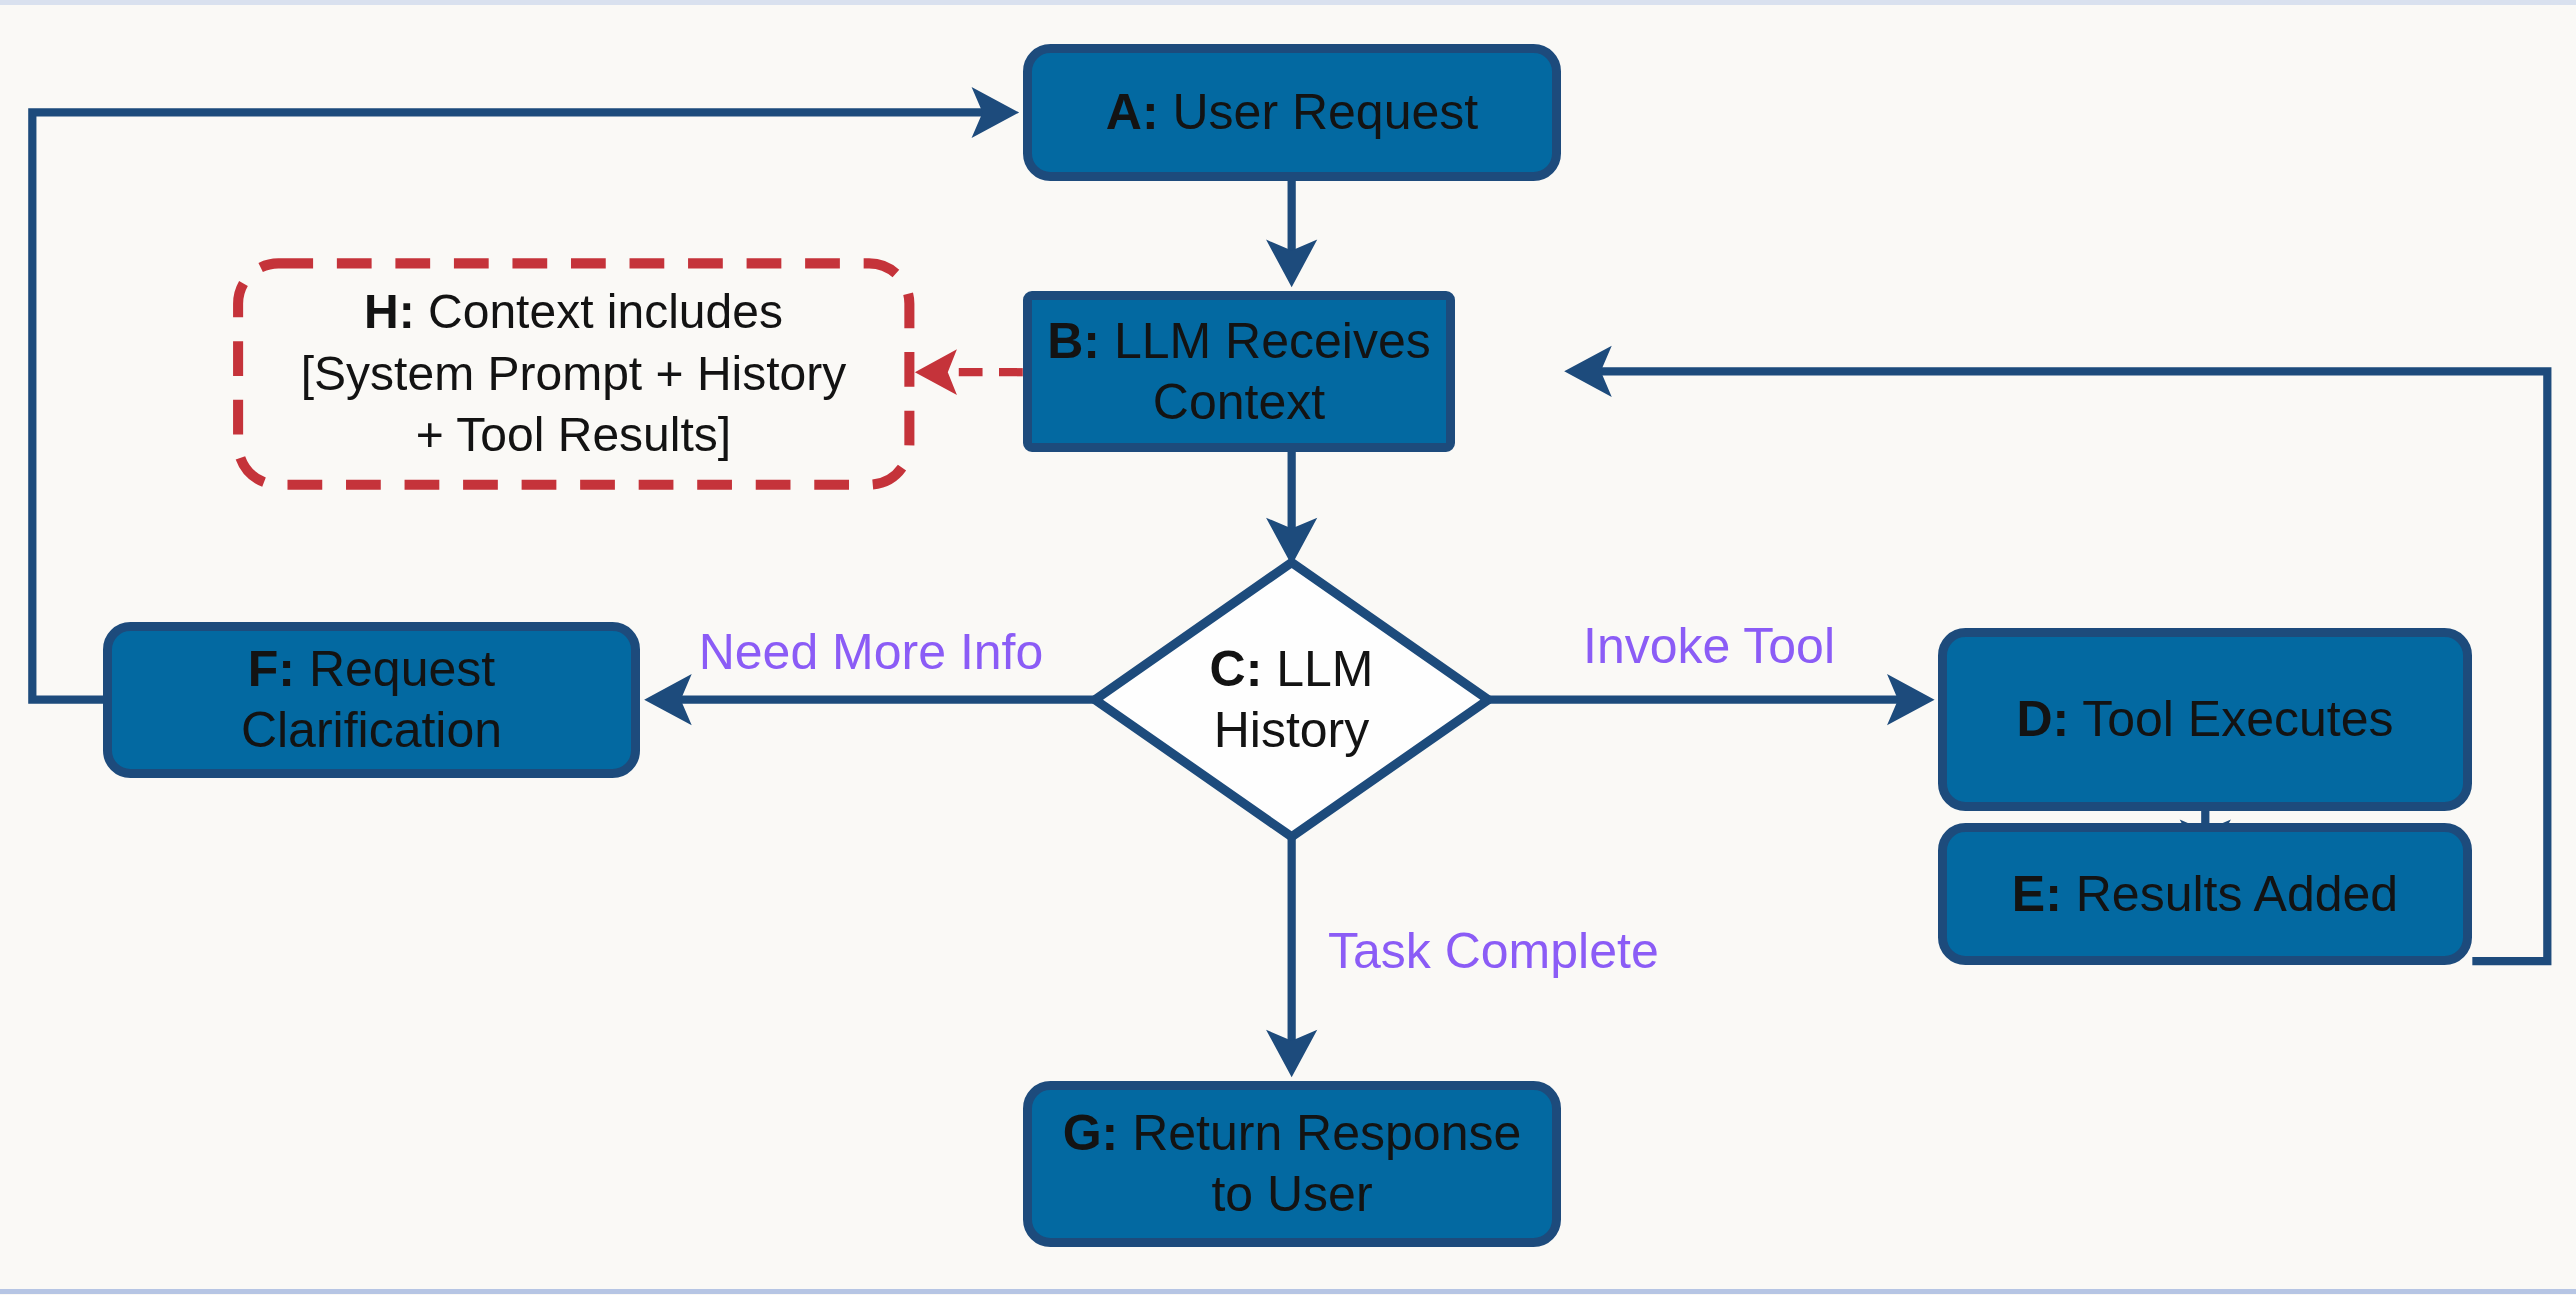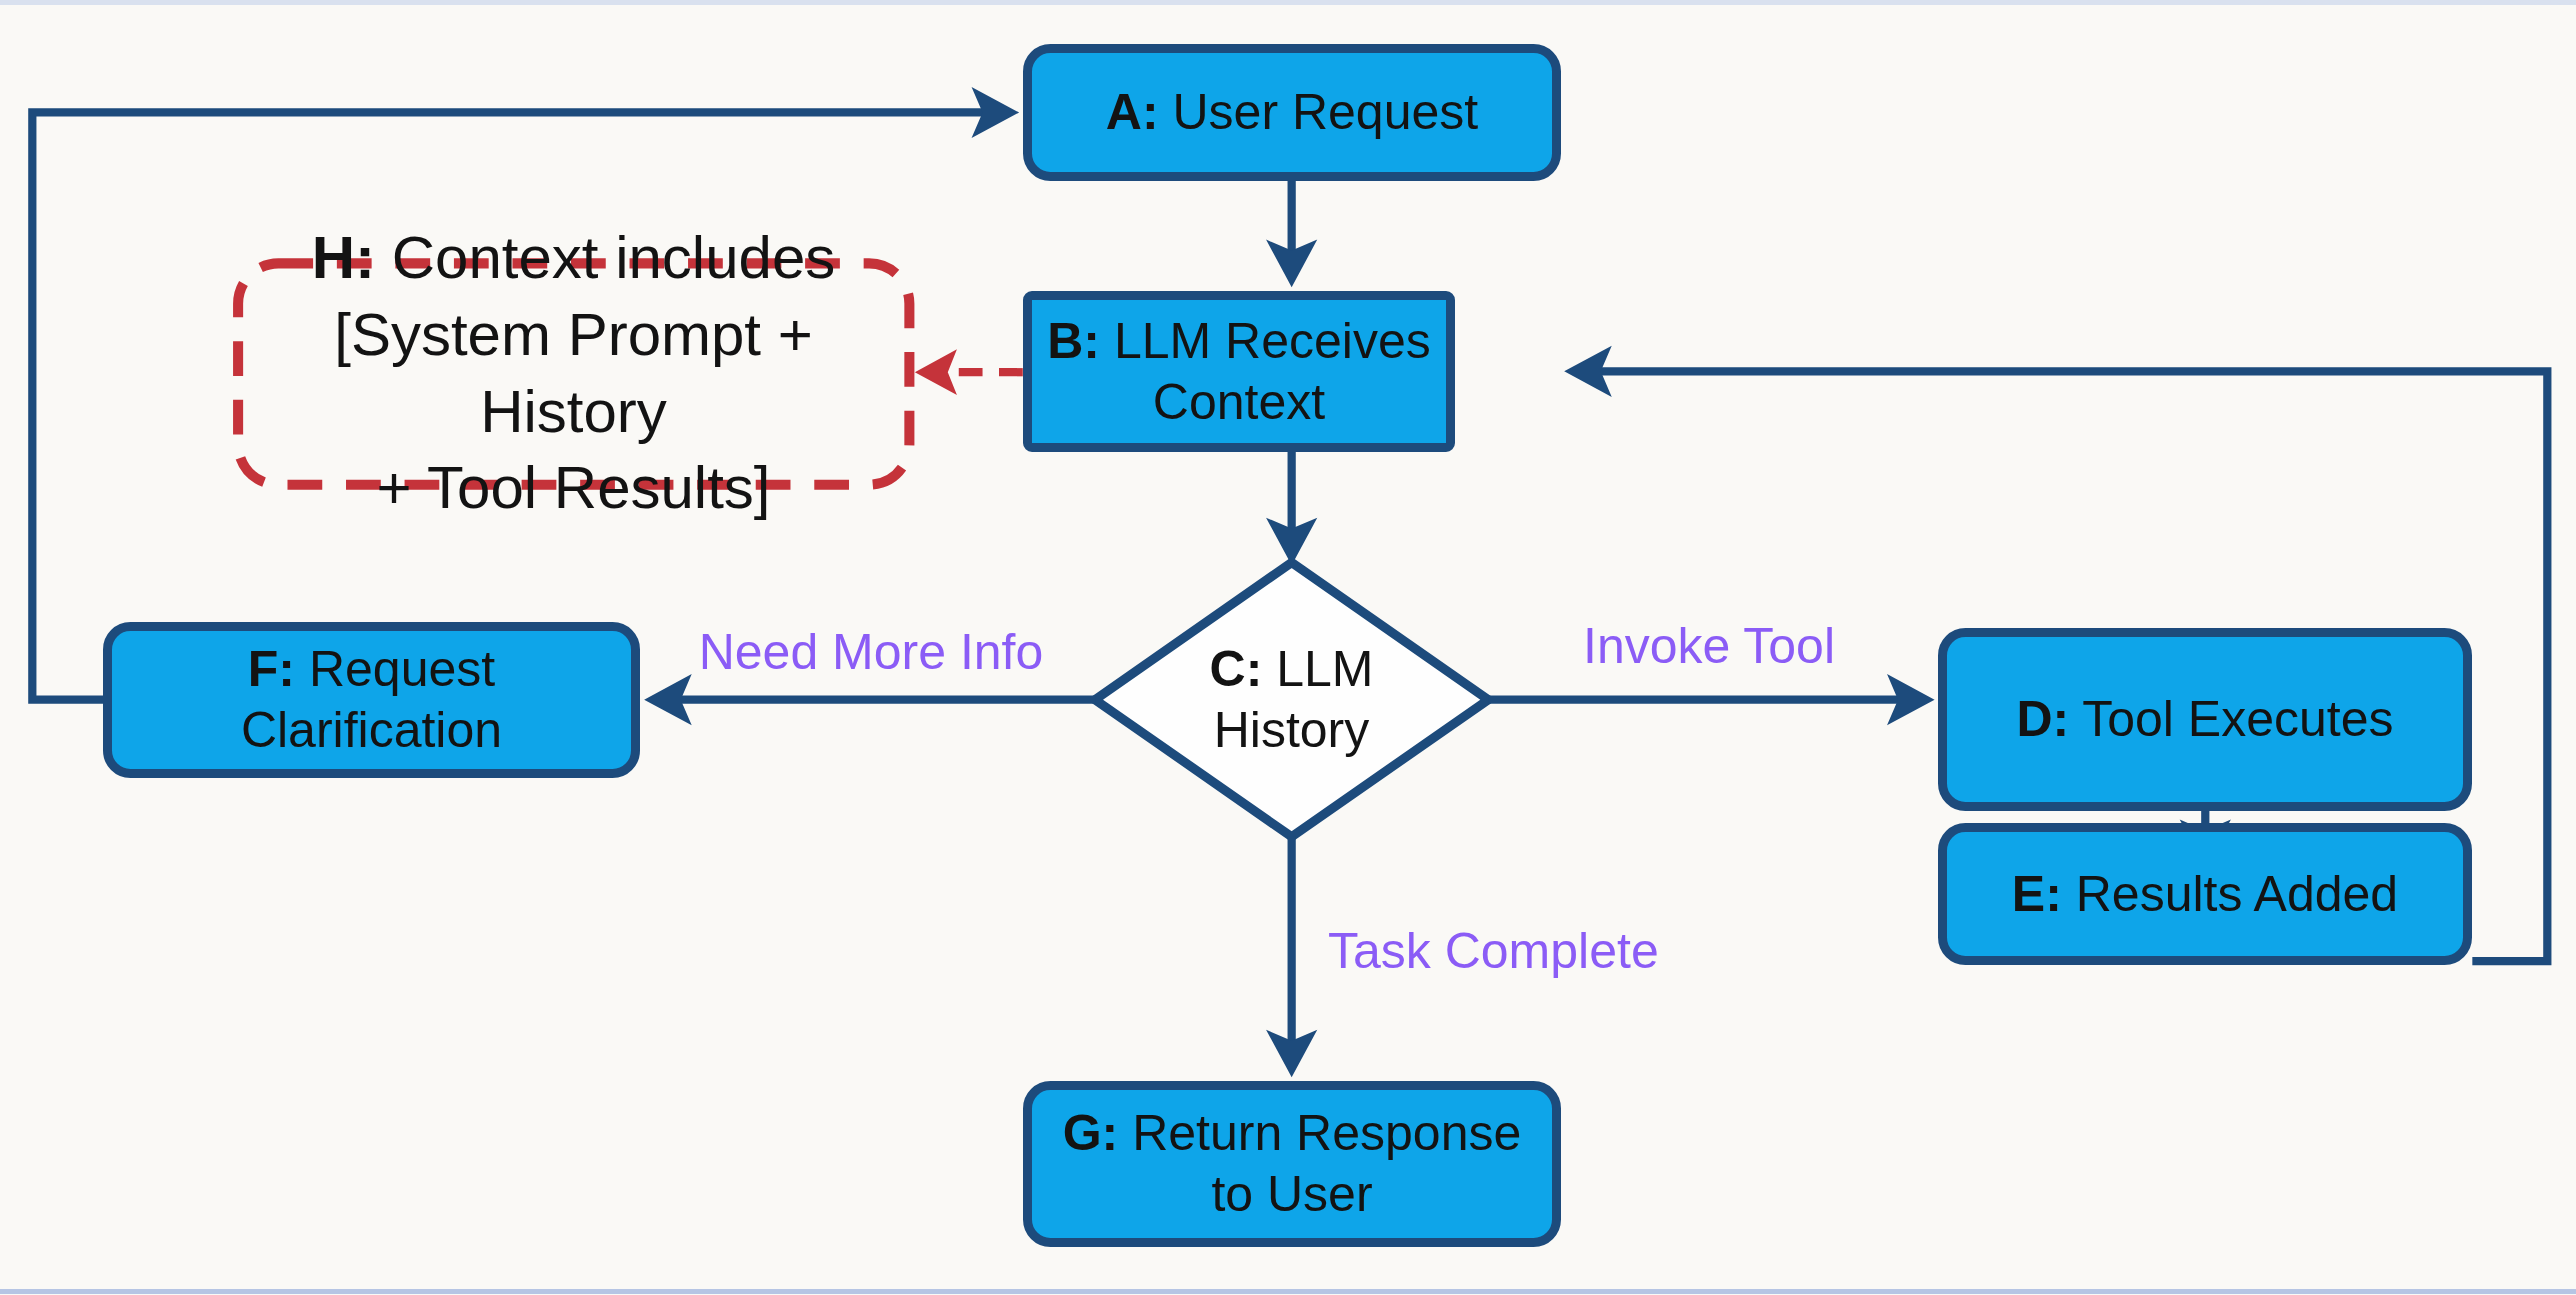--- a/index.html
+++ b/index.html
@@ -8,21 +8,21 @@
     position: relative;
     background: #faf9f6;
     font-family: "Liberation Sans", "DejaVu Sans", sans-serif;
     color: #131313;
     overflow: hidden;
   }
   #wires { position: absolute; left: 0; top: 0; width: 2576px; height: 1295px; }
 
   .node {
     position: absolute;
-    background: #0ea5e9;
+    background: #0369a1;
     border: 9.1px solid #1d4b7c;
     border-radius: 27.4px;
     display: flex;
     align-items: center;
     justify-content: center;
     text-align: center;
     box-sizing: border-box;
     font-size: 50px;
     line-height: 1.22;
   }
@@ -34,21 +34,21 @@
     position: absolute;
     display: flex;
     align-items: center;
     justify-content: center;
     text-align: center;
     box-sizing: border-box;
     font-size: 50px;
     line-height: 1.22;
   }
   .ghost .prefix { font-weight: 700; }
-  #node-H { font-size: 60px; line-height: 1.28; }
+  #node-H { font-size: 48px; line-height: 1.28; }
 
   .edge-label {
     position: absolute;
     font-size: 50px;
     white-space: nowrap;
     color: #8b5cf6;
   }
   .center-anchor { transform: translate(-50%, -50%); }
   .left-anchor   { transform: translate(0, -50%); }
 

